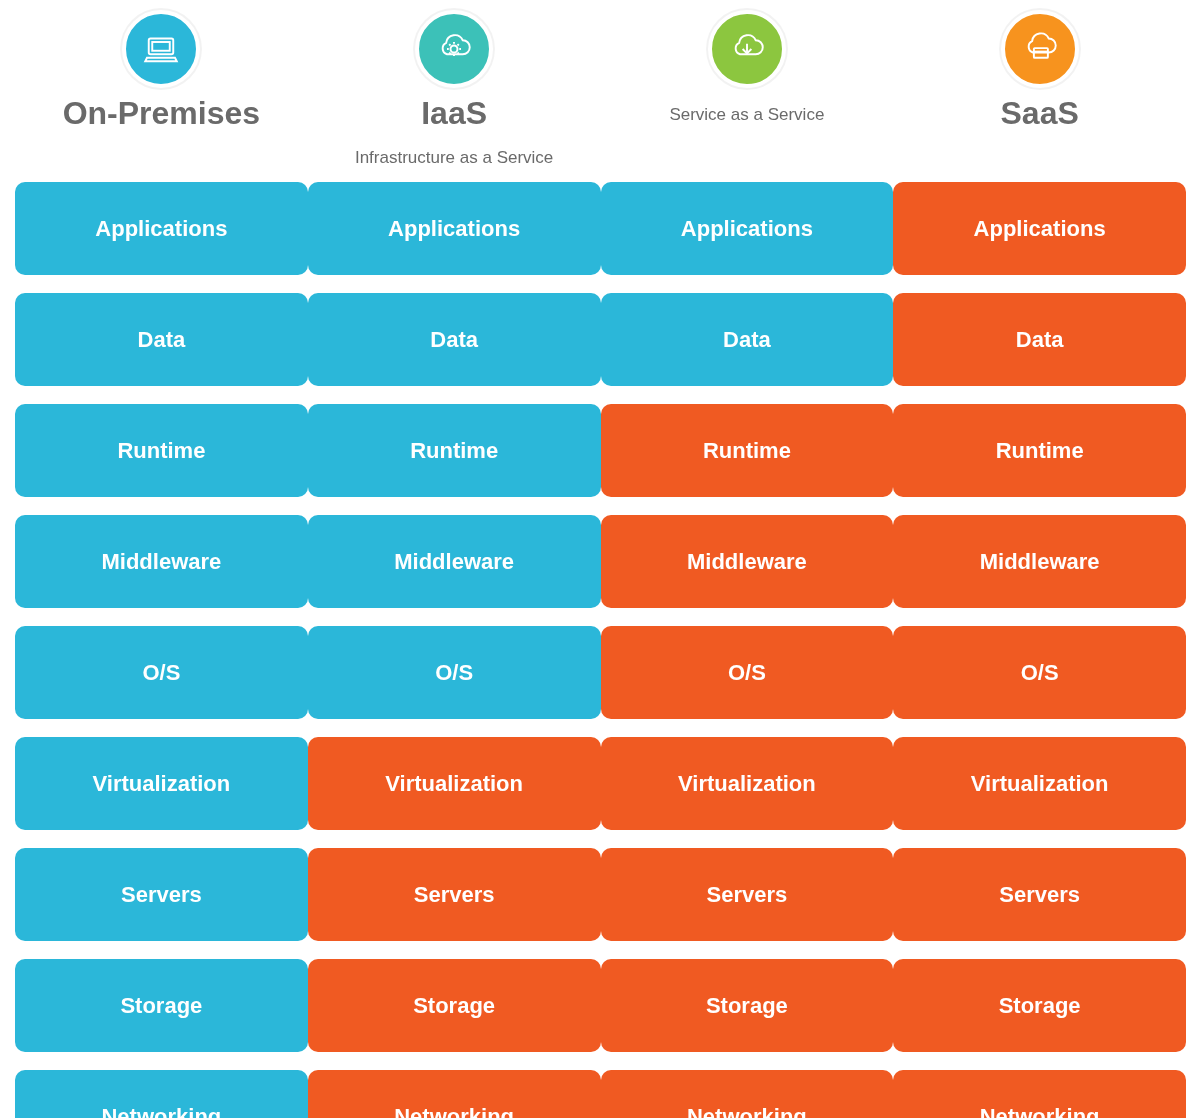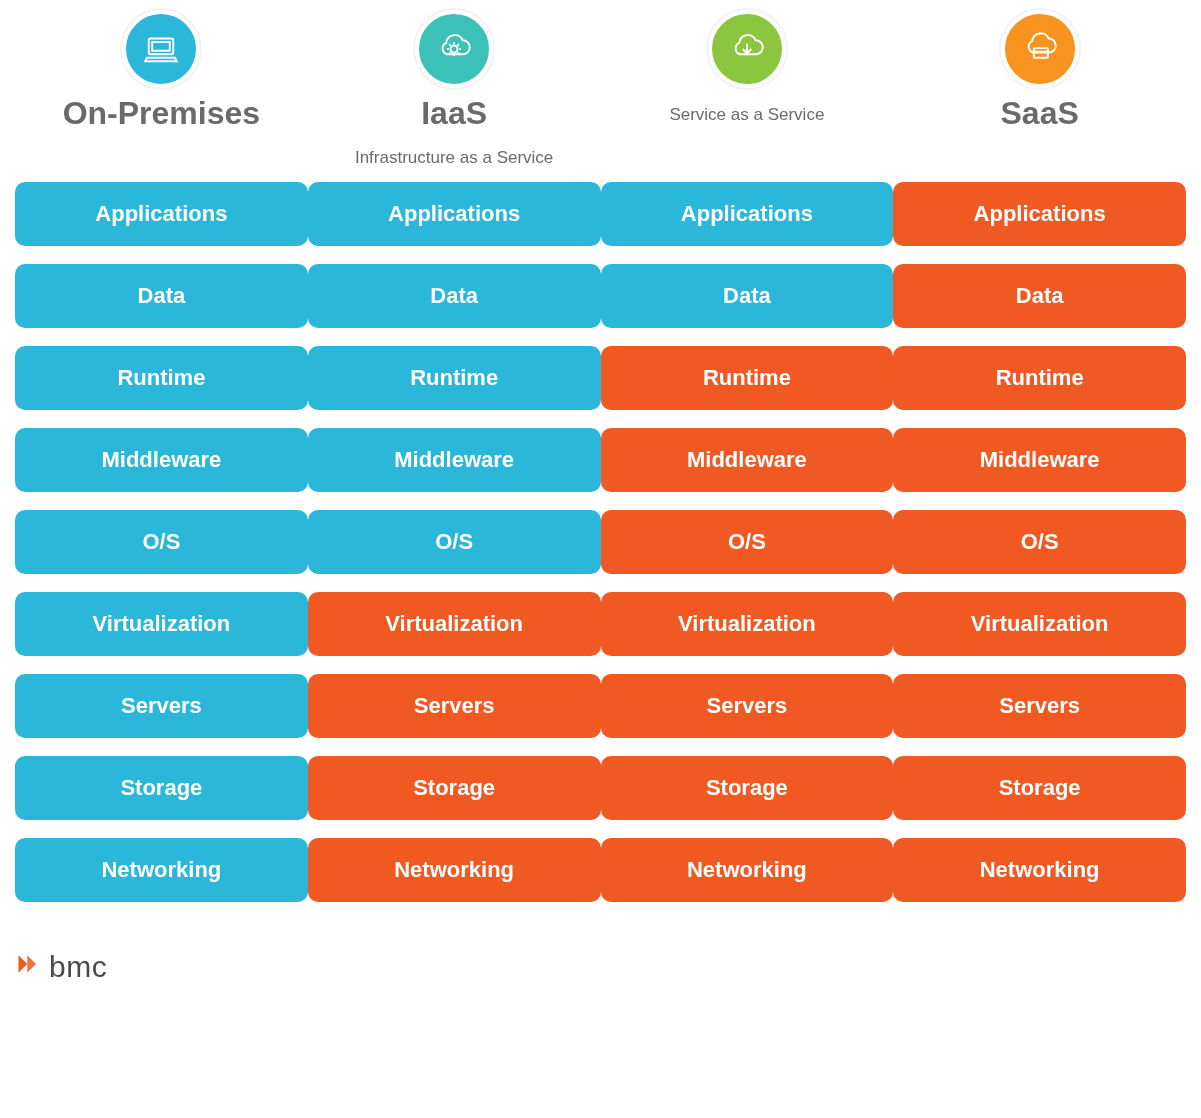--- a/index.html
+++ b/index.html
@@ -35,21 +35,21 @@
     color: #6a6a6a;
     line-height: 1.1;
   }
   .col-sub {
     font-size: 17px;
     color: #6a6a6a;
     min-height: 22px;
     margin-top: 17px;
   }
   .layer-cell {
-    height: 64px;
+    height: 93px;
     border-radius: 10px;
     color: #fff;
     font-size: 22px;
     font-weight: 600;
     display: flex;
     align-items: center;
     justify-content: center;
     margin-bottom: 18px;
   }
   .you { background: #2bb7d9; }

